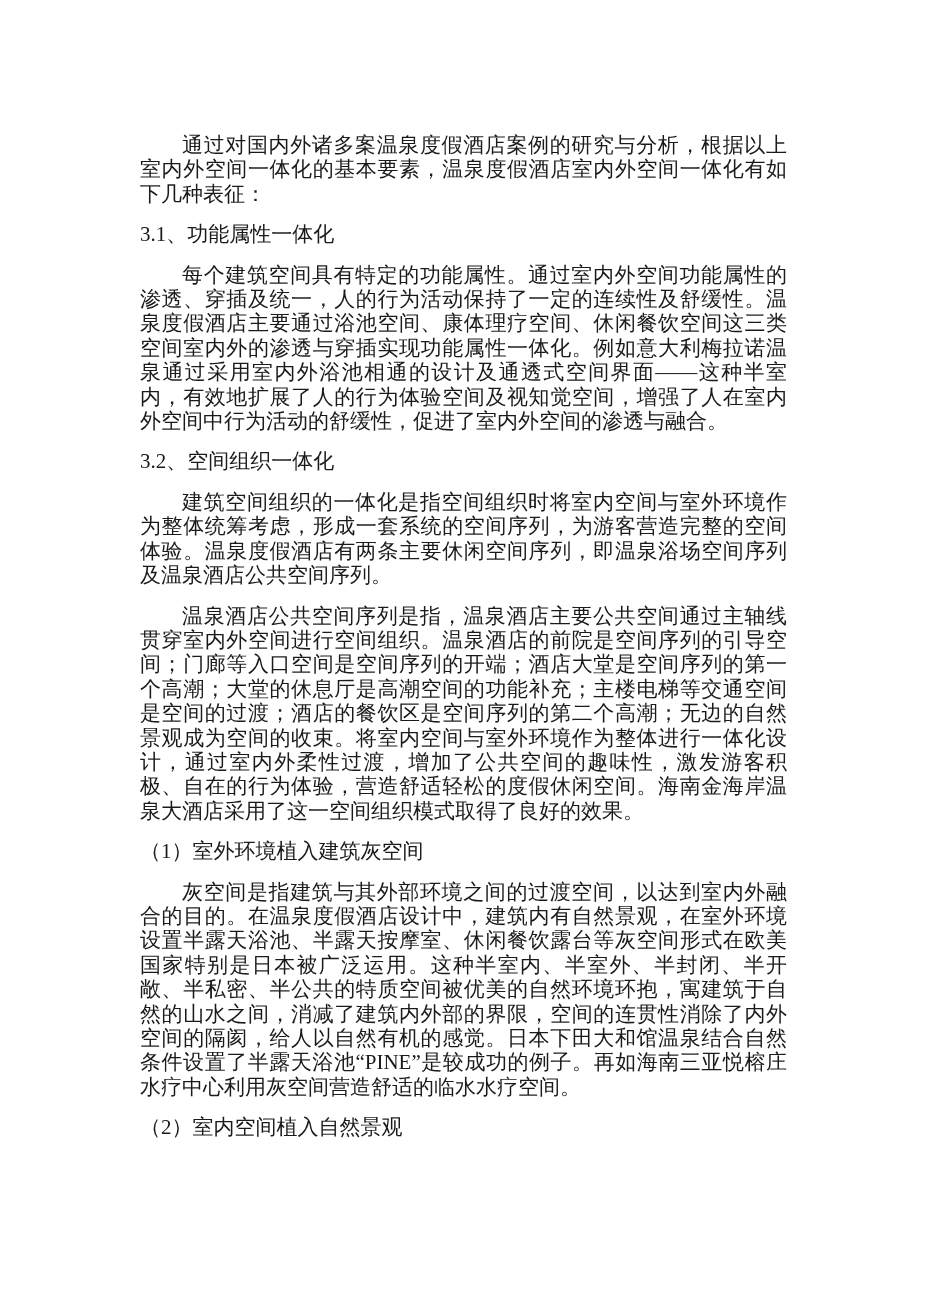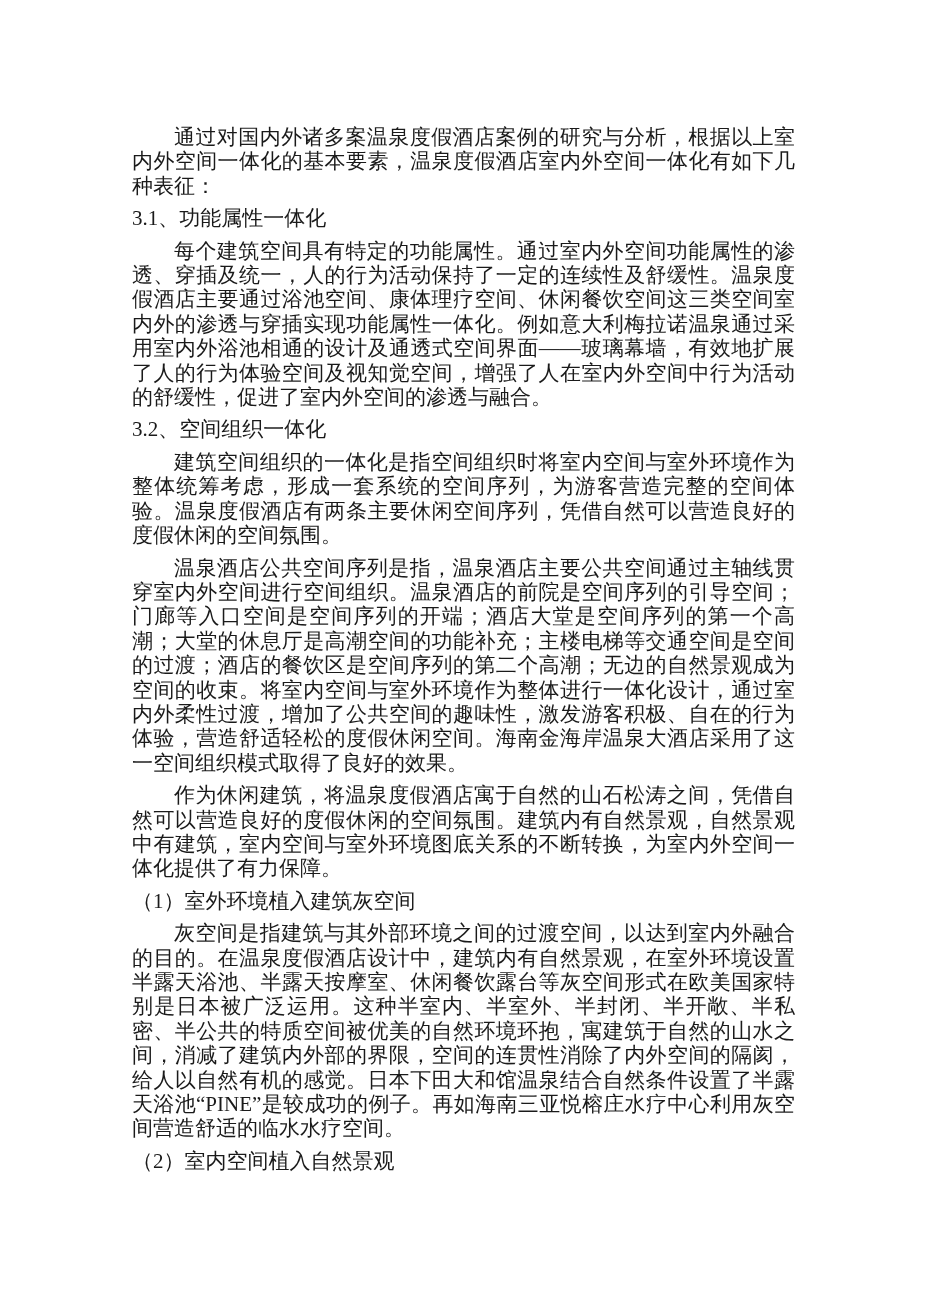--- a/index.html
+++ b/index.html
@@ -19,40 +19,39 @@
   .doc {
     width: 679px;
     font-family: "Liberation Serif", "DejaVu Serif", serif;
     font-size: 21px;
     line-height: 24.4px;
     color: #1a1a1a;
     text-align: justify;
     word-break: break-all;
   }
   .doc p {
-    margin: 8px;
+    margin: 16px;
     padding: 0;
   }
   .para {
     text-indent: 2em;
   }
   .head {
     text-indent: 0;
   }
 </style>
 </head>
 <body>
 
 <div class="page">
   <div class="doc">
     <p class="para">通过对国内外诸多案温泉度假酒店案例的研究与分析，根据以上室内外空间一体化的基本要素，温泉度假酒店室内外空间一体化有如下几种表征：</p>
     <p class="head">3.1、功能属性一体化</p>
-    <p class="para">每个建筑空间具有特定的功能属性。通过室内外空间功能属性的渗透、穿插及统一，人的行为活动保持了一定的连续性及舒缓性。温泉度假酒店主要通过浴池空间、康体理疗空间、休闲餐饮空间这三类空间室内外的渗透与穿插实现功能属性一体化。例如意大利梅拉诺温泉通过采用室内外浴池相通的设计及通透式空间界面——玻璃幕墙，有效地扩展了人的行为体验空间及视知觉空间，增强了人在室内外空间中行为活动的舒缓性，促进了室内外空间的渗透与融合。</p>
+    <p class="para">每个建筑空间具有特定的功能属性。通过室内外空间功能属性的渗透、穿插及统一，人的行为活动保持了一定的连续性及舒缓性。温泉度假酒店主要通过浴池空间、康体理疗空间、休闲餐饮空间这三类空间室内外的渗透与穿插实现功能属性一体化。例如意大利梅拉诺温泉通过采用室内外浴池相通的设计及通透式空间界面——这种半室内，有效地扩展了人的行为体验空间及视知觉空间，增强了人在室内外空间中行为活动的舒缓性，促进了室内外空间的渗透与融合。</p>
     <p class="head">3.2、空间组织一体化</p>
-    <p class="para">建筑空间组织的一体化是指空间组织时将室内空间与室外环境作为整体统筹考虑，形成一套系统的空间序列，为游客营造完整的空间体验。温泉度假酒店有两条主要休闲空间序列，凭借自然可以营造良好的度假休闲的空间氛围。</p>
+    <p class="para">建筑空间组织的一体化是指空间组织时将室内空间与室外环境作为整体统筹考虑，形成一套系统的空间序列，为游客营造完整的空间体验。温泉度假酒店有两条主要休闲空间序列，即温泉浴场空间序列及温泉酒店公共空间序列。</p>
     <p class="para">温泉酒店公共空间序列是指，温泉酒店主要公共空间通过主轴线贯穿室内外空间进行空间组织。温泉酒店的前院是空间序列的引导空间；门廊等入口空间是空间序列的开端；酒店大堂是空间序列的第一个高潮；大堂的休息厅是高潮空间的功能补充；主楼电梯等交通空间是空间的过渡；酒店的餐饮区是空间序列的第二个高潮；无边的自然景观成为空间的收束。将室内空间与室外环境作为整体进行一体化设计，通过室内外柔性过渡，增加了公共空间的趣味性，激发游客积极、自在的行为体验，营造舒适轻松的度假休闲空间。海南金海岸温泉大酒店采用了这一空间组织模式取得了良好的效果。</p>
-    <p class="para">作为休闲建筑，将温泉度假酒店寓于自然的山石松涛之间，凭借自然可以营造良好的度假休闲的空间氛围。建筑内有自然景观，自然景观中有建筑，室内空间与室外环境图底关系的不断转换，为室内外空间一体化提供了有力保障。</p>
     <p class="head">（1）室外环境植入建筑灰空间</p>
     <p class="para">灰空间是指建筑与其外部环境之间的过渡空间，以达到室内外融合的目的。在温泉度假酒店设计中，建筑内有自然景观，在室外环境设置半露天浴池、半露天按摩室、休闲餐饮露台等灰空间形式在欧美国家特别是日本被广泛运用。这种半室内、半室外、半封闭、半开敞、半私密、半公共的特质空间被优美的自然环境环抱，寓建筑于自然的山水之间，消减了建筑内外部的界限，空间的连贯性消除了内外空间的隔阂，给人以自然有机的感觉。日本下田大和馆温泉结合自然条件设置了半露天浴池“PINE”是较成功的例子。再如海南三亚悦榕庄水疗中心利用灰空间营造舒适的临水水疗空间。</p>
     <p class="head">（2）室内空间植入自然景观</p>
 
   </div>
 </div>
 
 </body></html>

